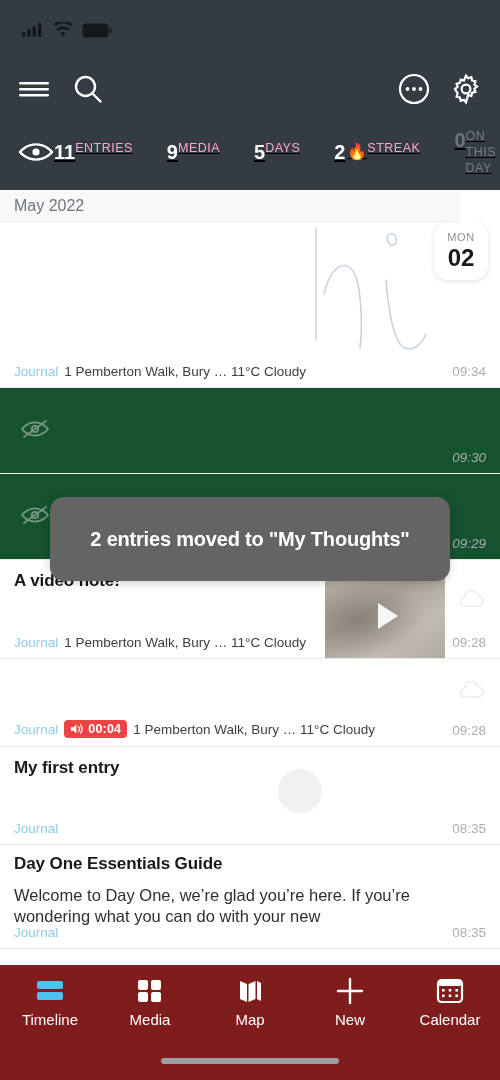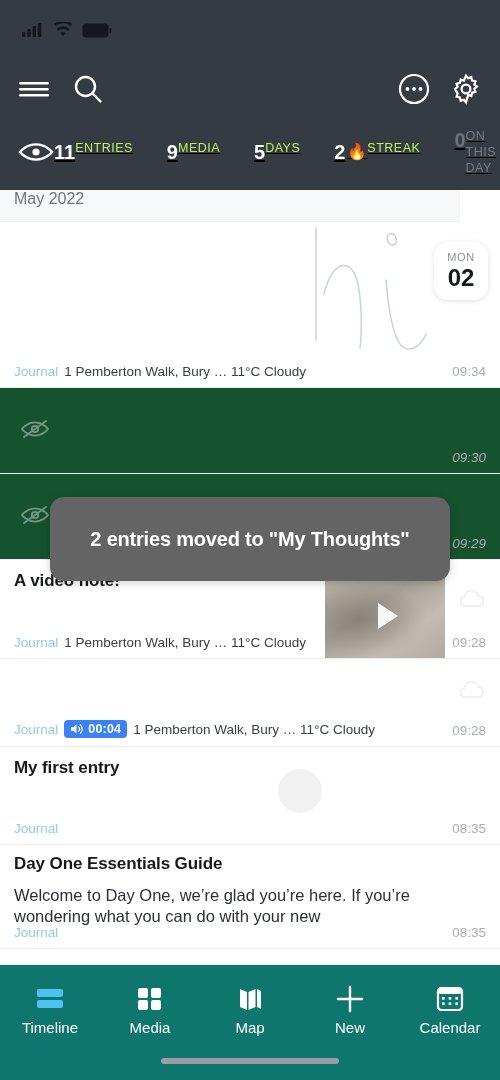--- a/index.html
+++ b/index.html
@@ -48,30 +48,30 @@
   .stat {
     display:flex; flex-direction:row; align-items:flex-start;
     padding:0 0 0 0; margin-right:34px;text-decoration:underline;
   }
   .stat:last-child { margin-right:0; }
   .stat-num {
     font-size:20px; font-weight:bold; color:#ffffff; line-height:24px;
     display:flex; align-items:center; gap:2px;
   }
   .stat-lbl {
-    font-size:12.5px; color:#bef264; letter-spacing:0.5px; line-height:16px;
+    font-size:12.5px; color:#f9a8d4; letter-spacing:0.5px; line-height:16px;
   }
   .stat.dim .stat-num { color:#6d747c; }
   .stat.dim .stat-lbl { color:#757c84; }
   .flame { font-size:16px; line-height:16px; }
 
   
   .month-hdr {
     position:absolute; top:190px; left:0; width:460px; height:32px;
-    background:#f7f8f9; display:flex; 
+    background:#f7f8f9; display:flex; align-items:center;
     padding-left:14px; border-bottom:1px solid #eceef0;
   }
   .month-hdr span { font-size:16px; color:#6f757c; }
 
   
   .list { position:absolute; top:222px; left:0; width:500px; bottom:0; }
   .row {
     position:relative; width:500px; background:#ffffff;
     border-bottom:1px solid #ededf0; overflow:hidden;
   }
@@ -89,28 +89,28 @@
     align-items:center; gap:6px; font-size:13.5px; white-space:nowrap;
   }
   .meta-journal { color:#90cbe8; font-size:13.5px; }
   .meta-text { color:#3a3e43; font-size:13.5px; }
   .time {
     position:absolute; right:14px; bottom:8px;
     font-size:13.5px; color:#a9aeb4;margin-top:30px;
   }
   .audio-badge {
     display:inline-flex; align-items:center; gap:4px;
-    background:#3b82f6; color:#ffffff; border-radius:4px;
+    background:#ef4444; color:#ffffff; border-radius:4px;
     padding:2px 6px; font-size:12.5px; font-weight:bold;
     letter-spacing:0.2px;
   }
 
   
   .date-badge {
-    position:absolute; right:12px; top:20px;
+    position:absolute; right:12px; top:0;
     width:54px; height:58px; background:#ffffff;
     border-radius:14px; box-shadow:0 1px 5px rgba(0,0,0,0.13);
     display:flex; flex-direction:column; align-items:center; justify-content:center;
   }
   .date-dow { font-size:11px; color:#8b9097; letter-spacing:0.6px; line-height:13px; }
   .date-num { font-size:24px; font-weight:bold; color:#17181a; line-height:27px; }
 
   
   .eye-hidden { position:absolute; left:20px; top:50%; transform:translateY(-50%); opacity:0.5; }
 
@@ -147,23 +147,23 @@
     position:absolute; left:50px; top:497px; width:400px; height:84px;
     background:#646464; border-radius:14px;
     display:flex; align-items:center; justify-content:center;
     box-shadow:0 2px 10px rgba(0,0,0,0.18); z-index:40;
   }
   .toast span { color:#ffffff; font-size:20px; font-weight:bold; letter-spacing:-0.2px; }
 
   
   .tabbar {
     position:absolute; left:0; bottom:0; width:500px; height:115px;
-    background:#0f766e; z-index:60;
+    background:#7f1d1d; z-index:60;
     display:flex; align-items:flex-start; justify-content:space-around;
-    padding-top:20px;
+    padding-top:12px;
   }
   .tab { display:flex; flex-direction:column; align-items:center; gap:6px; width:90px; cursor:pointer; }
   .tab-lbl { font-size:15px; color:#ffffff; }
   .tab.active .tab-lbl { color:#ffffff; }
   .home-indicator {
     position:absolute; left:50%; transform:translateX(-50%); bottom:16px;
     width:178px; height:6px; border-radius:3px; background:#9a9ea3;
   }
 </style>
 </head>

